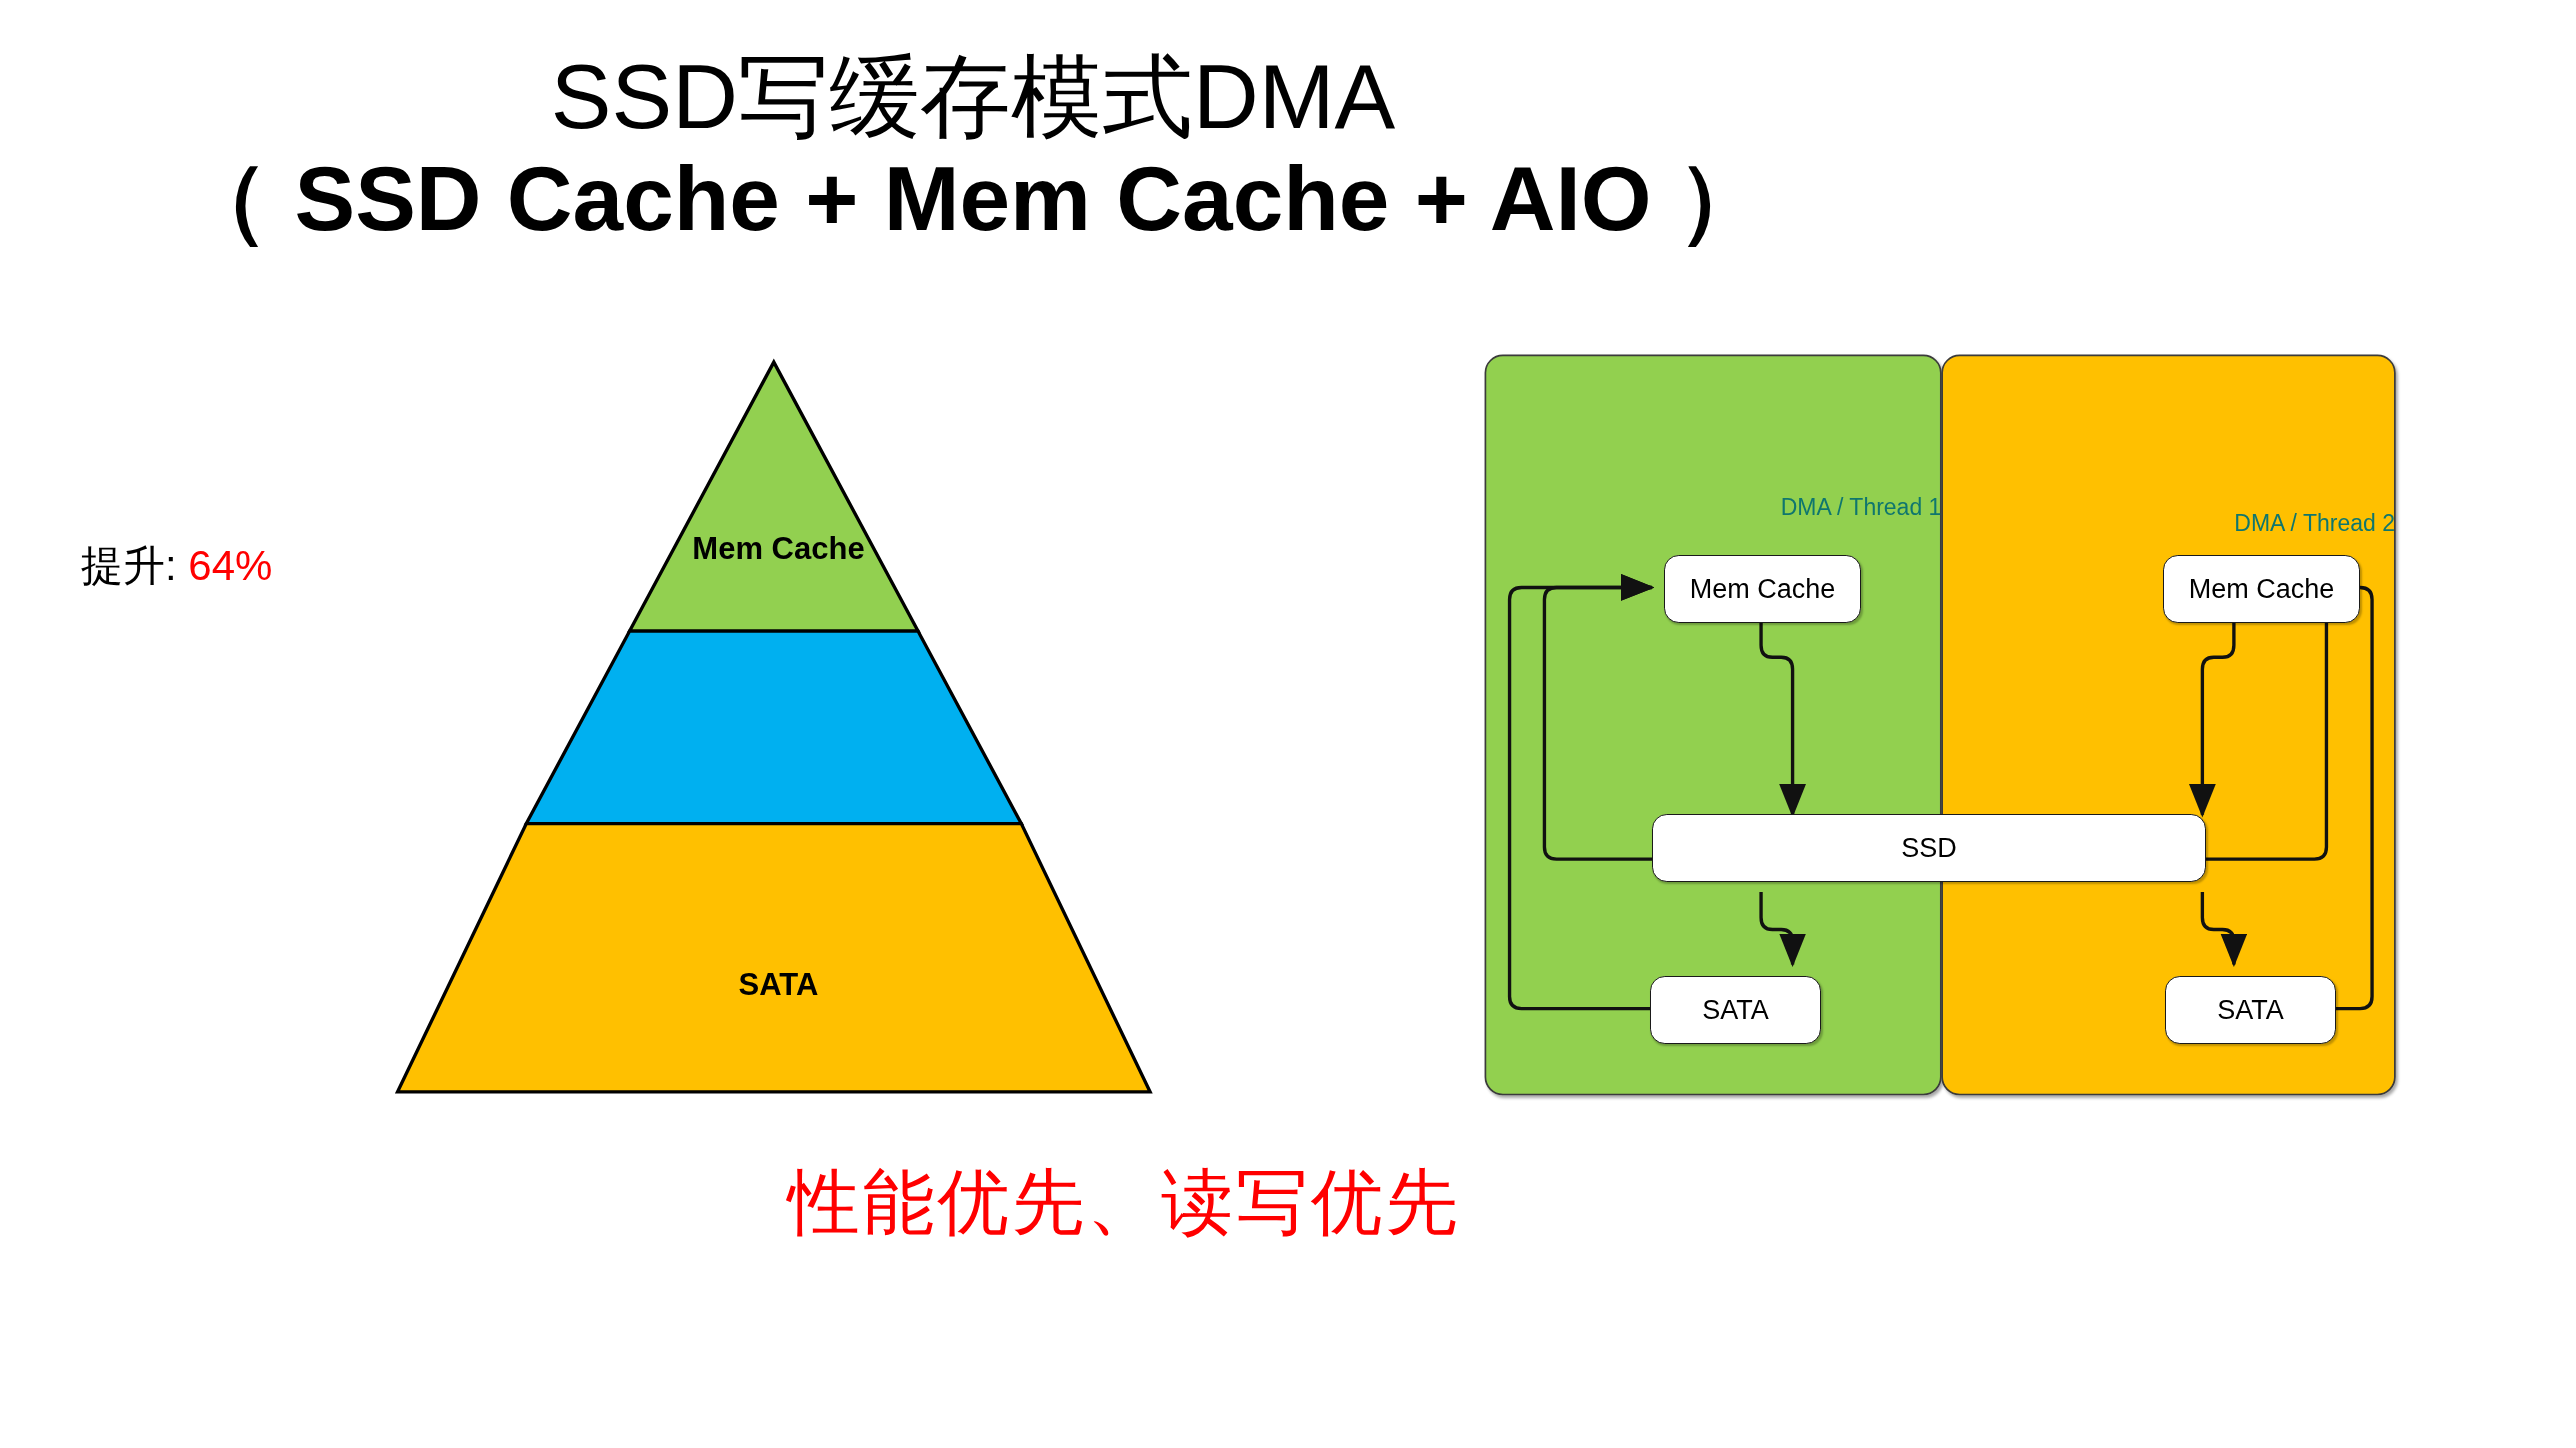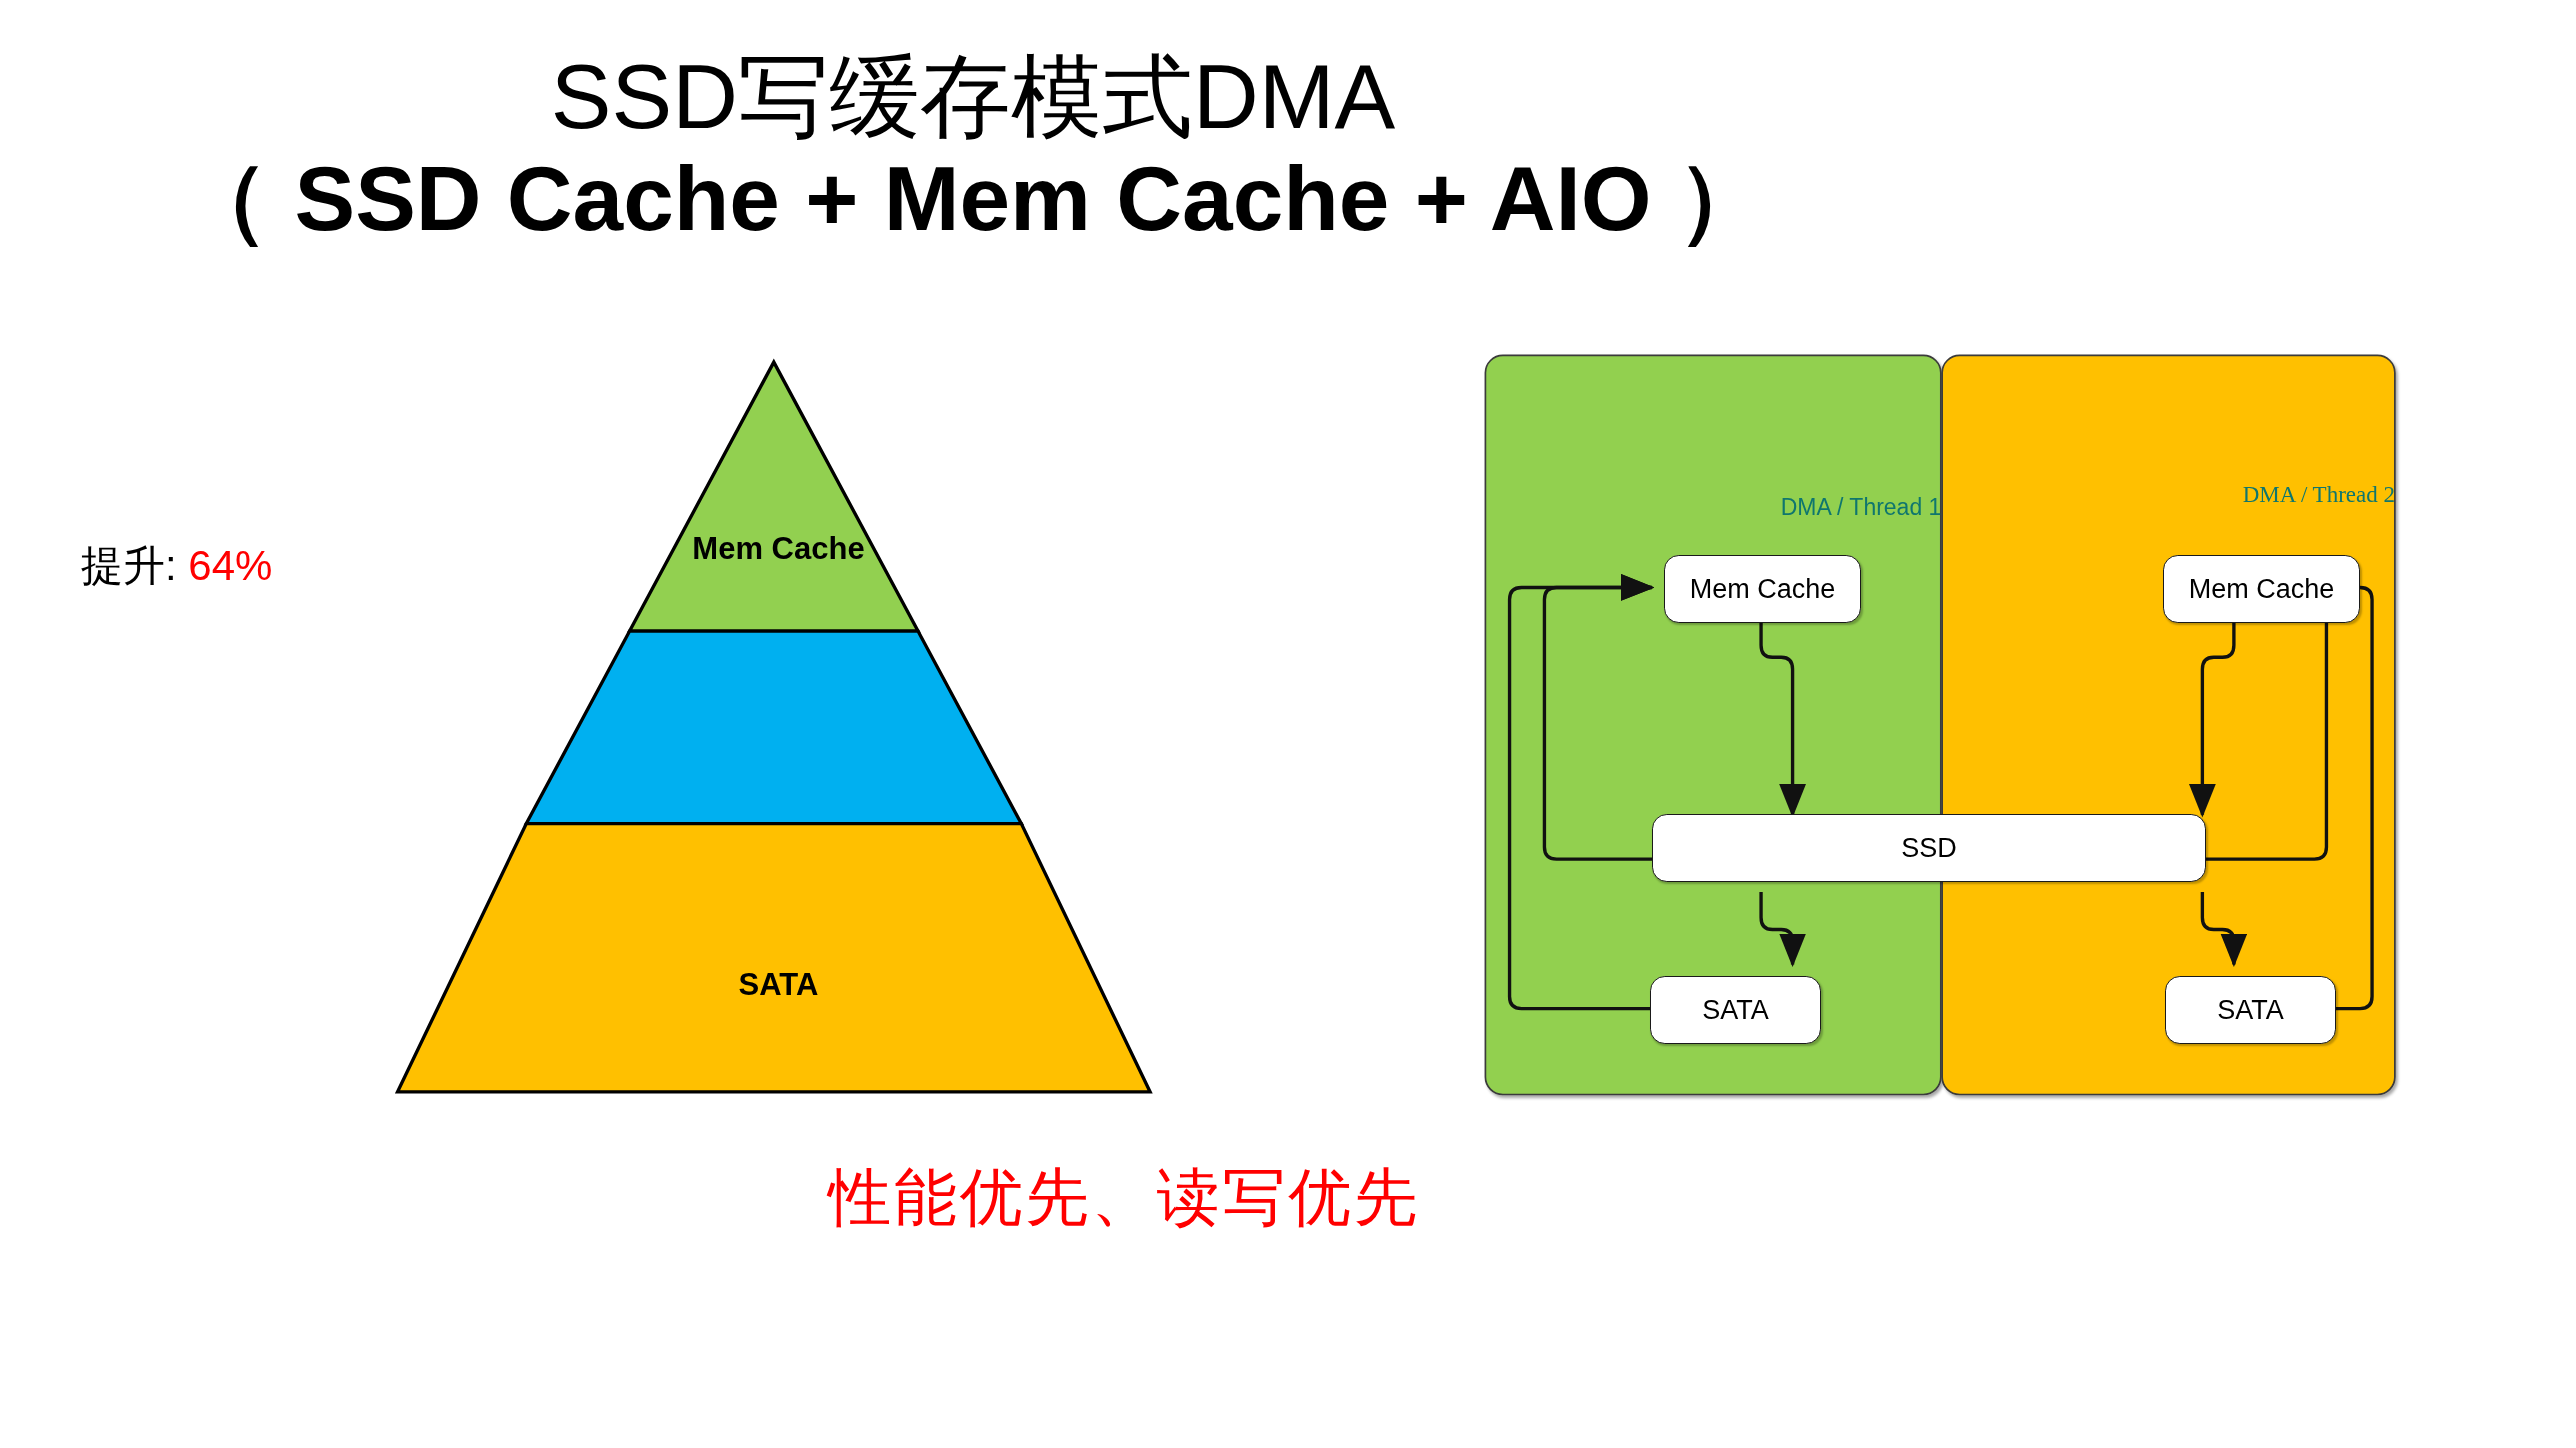--- a/index.html
+++ b/index.html
@@ -25,35 +25,35 @@
   .pyr-label.mem{font-size:31px;left:0;width:805px;top:189px;}
   .pyr-label.ssd{font-size:31px;left:0;width:805px;top:395px;}
   .pyr-label.sata{font-size:31px;left:0;width:805px;top:625px;}
 
   
   .diagram{position:absolute;left:1476px;top:342px;width:939px;height:778px;}
   .diagram svg{display:block;}
 
   .panel-title{position:absolute;font-size:23px;color:#0f766e;text-align:right;white-space:nowrap;}
   .panel-title.t1{left:9.4px;width:456px;top:152px;}
-  .panel-title.t2{left:466px;width:453px;top:140px;font-family:Liberation Serif, serif;}
+  .panel-title.t2{left:466px;width:453px;top:168px;}
 
   .nodebox{position:absolute;background:#ffffff;border:1.7px solid #1a1a1a;border-radius:14.8px;
            display:flex;align-items:center;justify-content:center;
            font-size:27px;color:#000;box-shadow:1.3px 2px 2px rgba(0,0,0,0.25);}
 
   .n-mem1{left:188px;top:213px;width:195px;height:66px;}
   .n-sata1{left:174px;top:634px;width:169px;height:66px;}
   .n-mem2{left:687px;top:213px;width:195px;height:66px;}
   .n-sata2{left:689px;top:634px;width:169px;height:66px;}
   .n-ssd{left:176px;top:472px;width:552px;height:66px;}
 
   
   .bottom-text{position:absolute;left:0;top:1155px;width:2576px;text-align:center;
-               font-size:63px;color:#ff0000;letter-spacing:2.7px;}
+               font-size:72px;color:#ff0000;letter-spacing:2.7px;}
   .bottom-text .inner{display:inline-block;transform:translateX(-164px);}
 </style>
 </head>
 <body>
 
 <div class="slide">
 
   <div class="title-block">
     <div class="title-line1">SSD写缓存模式DMA</div>
     <div class="title-line2">（ SSD Cache + Mem Cache + AIO ）</div>

